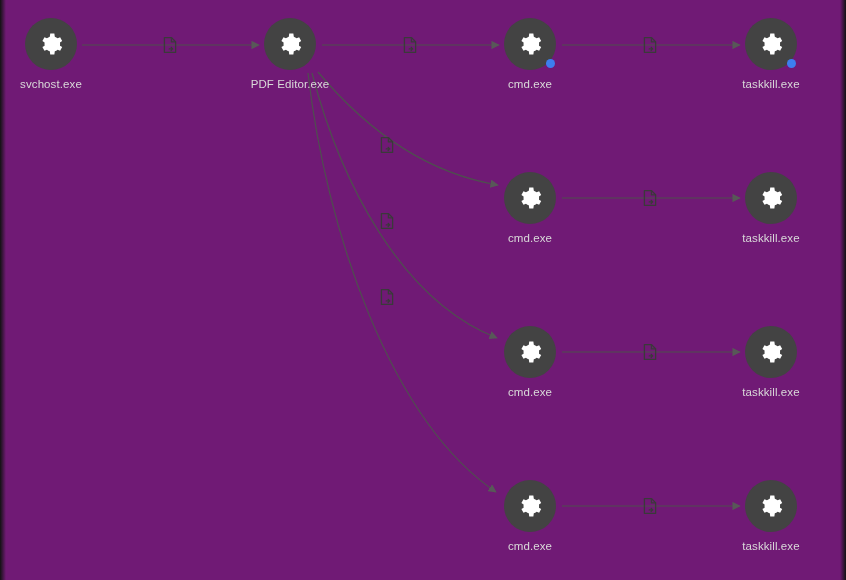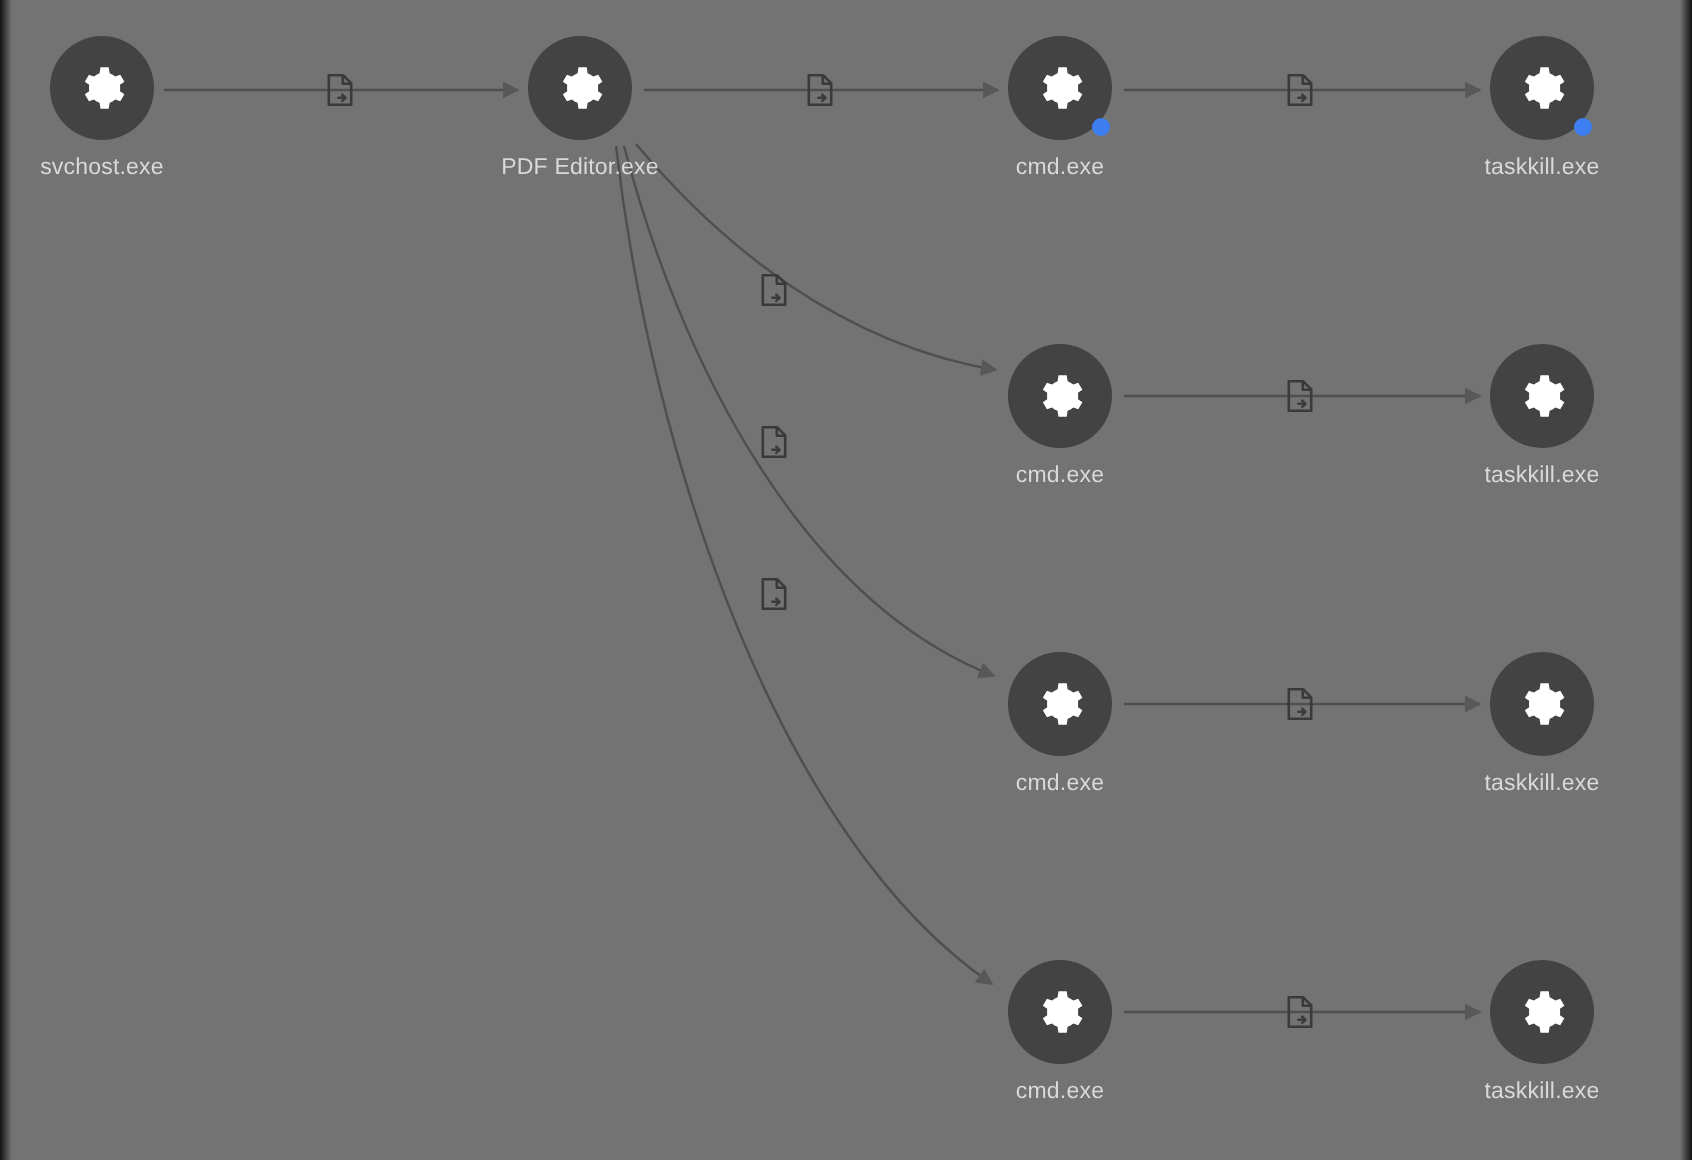--- a/index.html
+++ b/index.html
@@ -8,21 +8,21 @@
     padding: 0;
     background: #101010;
   }
   body {
     font-family: "Liberation Sans", sans-serif;
   }
   #canvas {
     position: relative;
     width: 846px;
     height: 580px;
-    background: #737373;
+    background: #701a75;
     overflow: hidden;
   }
   
   #canvas::before,
   #canvas::after {
     content: "";
     position: absolute;
     top: 0;
     bottom: 0;
     width: 6px;

